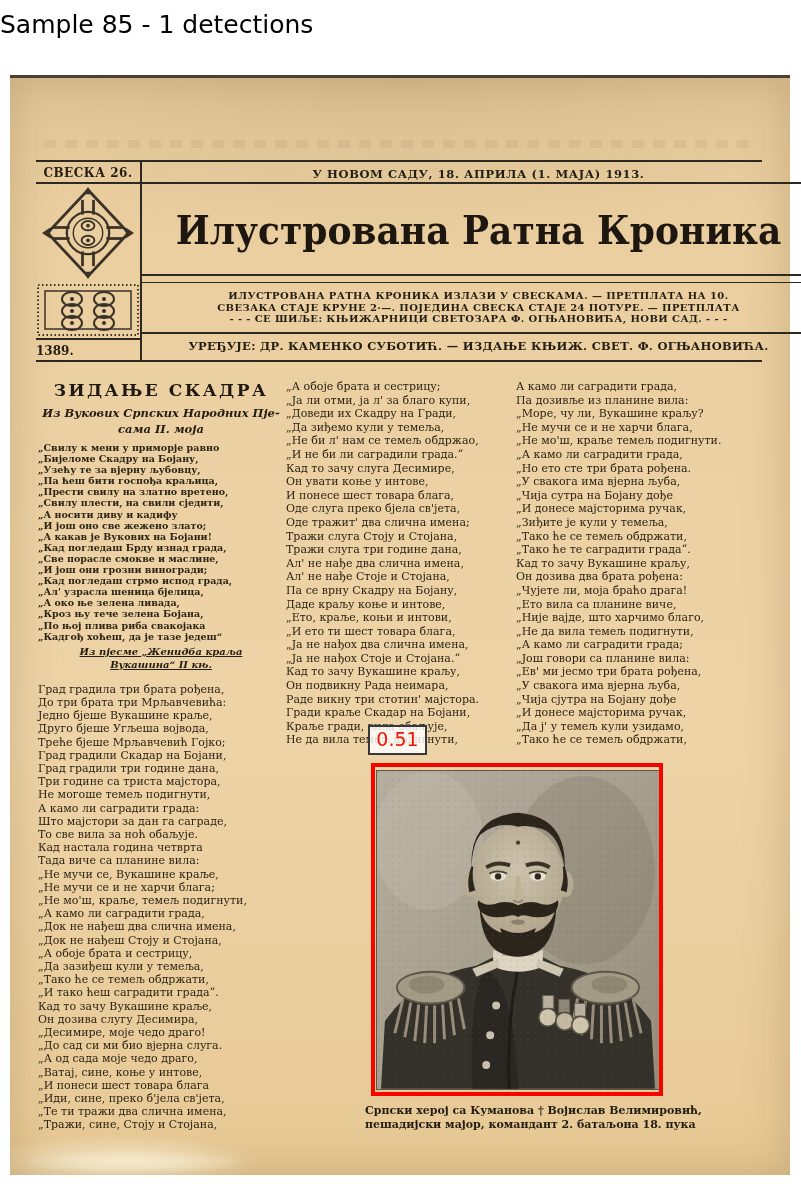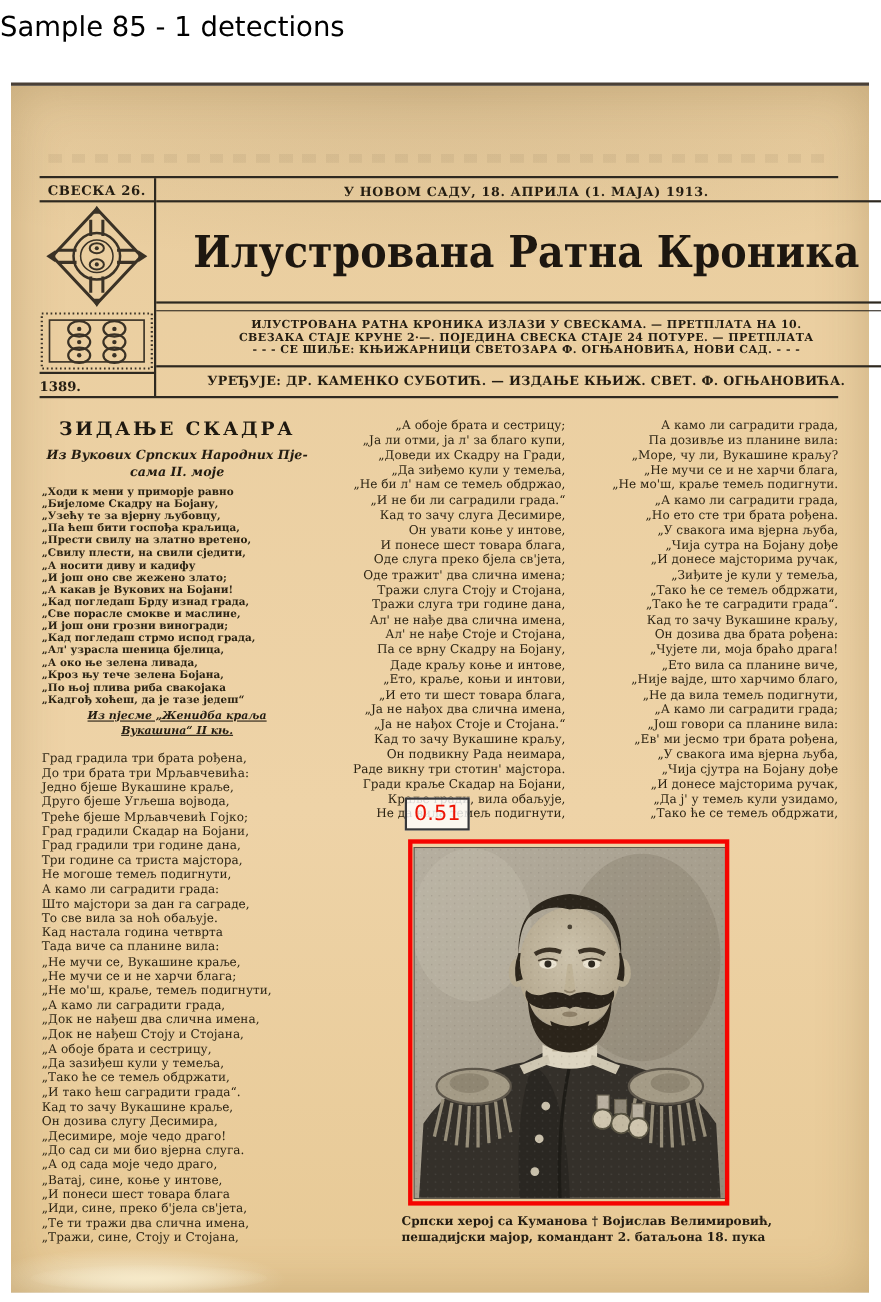--- a/index.html
+++ b/index.html
@@ -59,21 +59,21 @@
   .col1{left:28px;width:246px;}
   .col2{left:276px;width:228px;}
   .col3{left:506px;width:246px;}
   .art-heading{text-align:center;font-size:17px;font-weight:bold;letter-spacing:2.5px;margin-bottom:5px;color:#1f1910;}
   .art-subheading{text-align:center;font-style:italic;font-weight:bold;}
   .art-subheading .subh-line{font-size:11.5px;line-height:16px;}
   .poem .poem-line{white-space:nowrap;color:#2c2414;}
   .small-poem{margin-top:5px;}
   .small-poem .poem-line{font-size:9.5px;line-height:11.1px;font-weight:bold;}
   .big-poem .poem-line{font-size:11px;line-height:13.2px;}
-  .col2 .poem-line,.col3 .poem-line{font-size:11px;line-height:13.6px;text-align:right;}
+  .col2 .poem-line,.col3 .poem-line{font-size:11px;line-height:13.6px;}
   .attribution{margin-top:3px;text-align:center;font-style:italic;}
   .attribution .attr-line{font-size:10px;line-height:13px;font-weight:bold;text-decoration:underline;}
   .stanza2{margin-top:12px;}
   
   .photo{
     position:absolute;left:366px;top:692px;width:284px;height:320px;
     border:1px solid #5e574a;box-sizing:border-box;overflow:hidden;background:#a9a294;
   }
   .photo svg{display:block;}
   .caption{position:absolute;left:355px;top:1026px;width:400px;}
@@ -159,24 +159,24 @@
       <div class="editor-rule"></div>
       <div class="editor-row">УРЕЂУЈЕ: ДР. КАМЕНКО СУБОТИЋ. — ИЗДАЊЕ КЊИЖ. СВЕТ. Ф. ОГЊАНОВИЋА.</div>
     </div>
 
   </div>
 
   <div class="col col1">
     <div class="art-heading">ЗИДАЊЕ СКАДРА</div>
     <div class="art-subheading">
         <div class="subh-line">Из Вукових Српских Народних Пје-</div>
-        <div class="subh-line">сама II. моје</div>
+        <div class="subh-line">сама II. моја</div>
       </div>
     <div class="poem small-poem">
-        <div class="poem-line">„Ходи к мени у приморје равно</div>
+        <div class="poem-line">„Свилу к мени у приморје равно</div>
         <div class="poem-line">„Бијеломе Скадру на Бојану,</div>
         <div class="poem-line">„Узећу те за вјерну љубовцу,</div>
         <div class="poem-line">„Па ћеш бити госпођа краљица,</div>
         <div class="poem-line">„Прести свилу на златно вретено,</div>
         <div class="poem-line">„Свилу плести, на свили сједити,</div>
         <div class="poem-line">„А носити диву и кадифу</div>
         <div class="poem-line">„И још оно све жежено злато;</div>
         <div class="poem-line">„А какав је Вукових на Бојани!</div>
         <div class="poem-line">„Кад погледаш Брду изнад града,</div>
         <div class="poem-line">„Све порасле смокве и маслине,</div>

